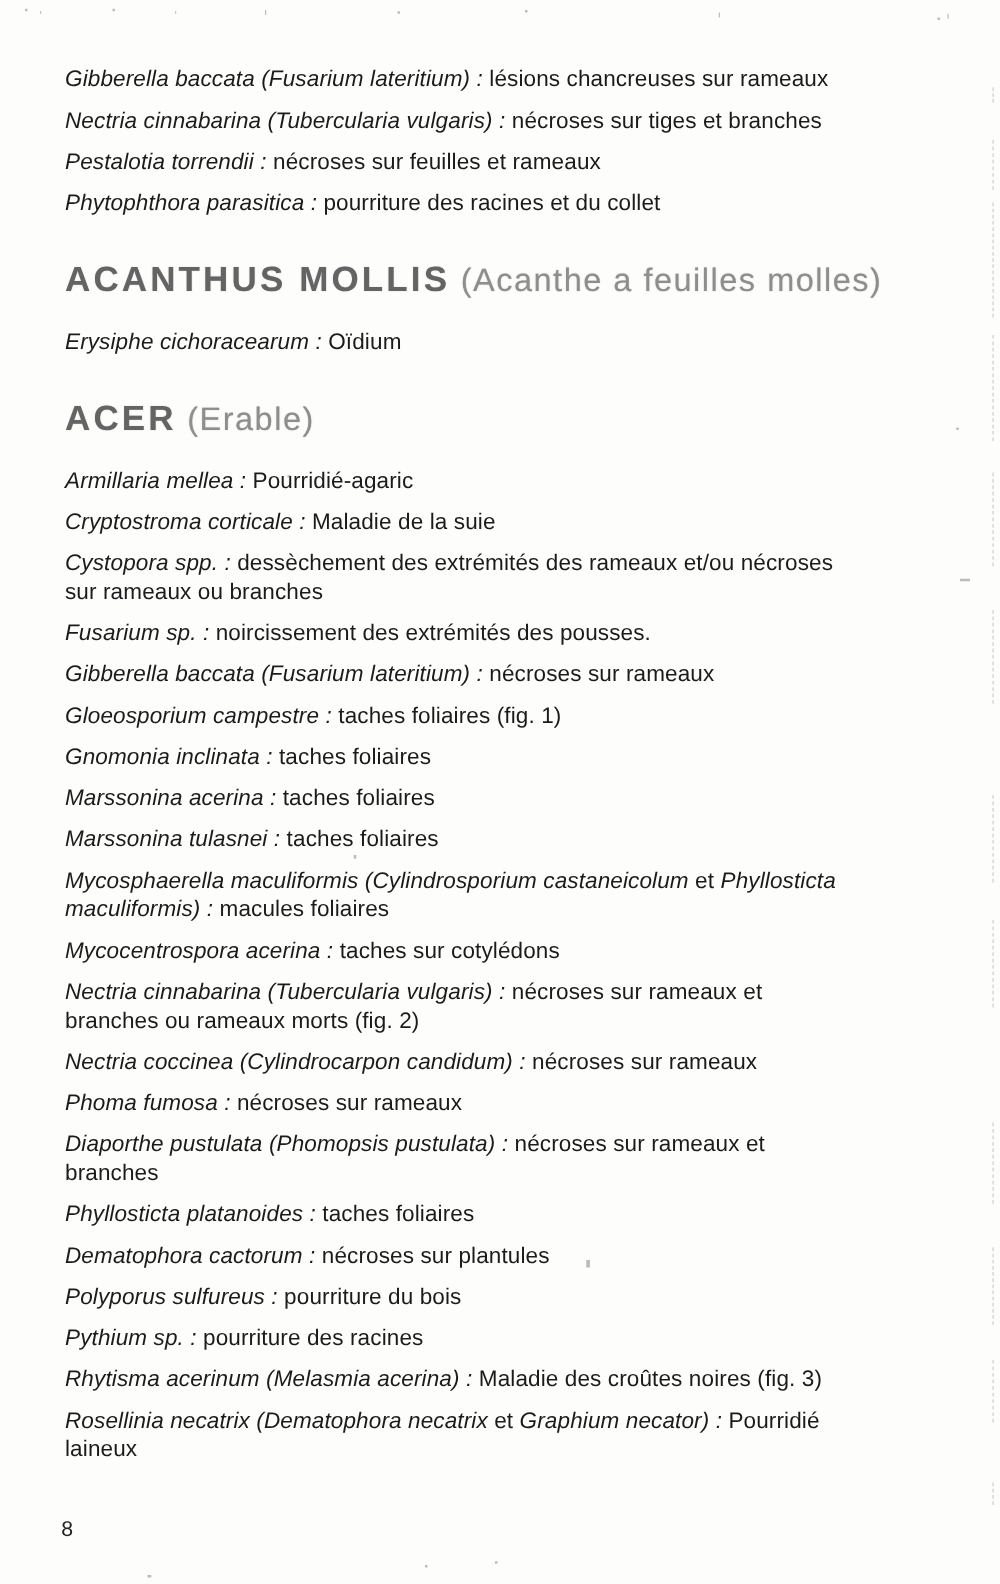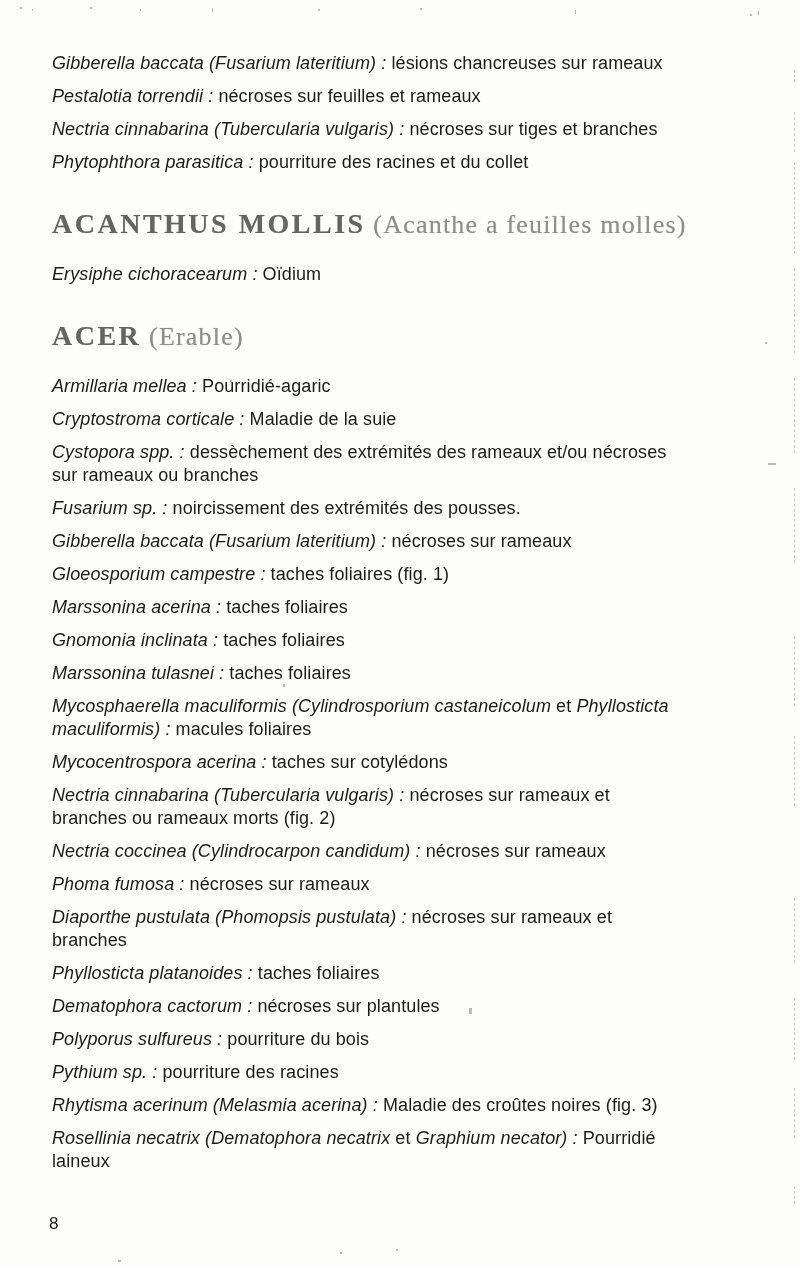--- a/index.html
+++ b/index.html
@@ -24,21 +24,21 @@
     font-size:18px;
     line-height:23px;
     color:#1b1b1b;
     letter-spacing:0.1px;
   }
   .entry em {
     font-style:italic;
   }
   .section-heading {
     margin:34px 0 22px 0;
-    font-family:Liberation Serif, serif;
+    font-family:Liberation Sans, sans-serif;
     font-weight:bold;
     font-size:28px;
     line-height:32px;
     color:#646464;
     letter-spacing:2.5px;
     text-shadow:0 0 1px rgba(120,120,120,0.45);
   }
   .section-heading .common {
     font-weight:normal;
     font-size:26px;
@@ -56,34 +56,34 @@
   .vdash { position:absolute; width:0; border-left:1px dashed #9a9a9a; opacity:.45; left:794px; }
   .hmark { position:absolute; background:#7c7c7c; opacity:.5; }
 </style>
 </head>
 <body>
 
 <div class="page">
 
   <div class="content" id="content">
       <p class="entry"><em>Gibberella baccata (Fusarium lateritium) :</em><span> lésions chancreuses sur rameaux</span></p>
+      <p class="entry"><em>Nectria cinnabarina (Tubercularia vulgaris) :</em><span> nécroses sur tiges et branches</span></p>
       <p class="entry"><em>Pestalotia torrendii :</em><span> nécroses sur feuilles et rameaux</span></p>
-      <p class="entry"><em>Nectria cinnabarina (Tubercularia vulgaris) :</em><span> nécroses sur tiges et branches</span></p>
       <p class="entry"><em>Phytophthora parasitica :</em><span> pourriture des racines et du collet</span></p>
       <h2 class="section-heading"><span>ACANTHUS MOLLIS</span><span class="common"> (Acanthe a feuilles molles)</span></h2>
       <p class="entry"><em>Erysiphe cichoracearum :</em><span> Oïdium</span></p>
       <h2 class="section-heading"><span>ACER</span><span class="common"> (Erable)</span></h2>
       <p class="entry"><em>Armillaria mellea :</em><span> Pourridié-agaric</span></p>
       <p class="entry"><em>Cryptostroma corticale :</em><span> Maladie de la suie</span></p>
       <p class="entry"><em>Cystopora spp. :</em><span> dessèchement des extrémités des rameaux et/ou nécroses</span><br><span>sur rameaux ou branches</span></p>
       <p class="entry"><em>Fusarium sp. :</em><span> noircissement des extrémités des pousses.</span></p>
       <p class="entry"><em>Gibberella baccata (Fusarium lateritium) :</em><span> nécroses sur rameaux</span></p>
       <p class="entry"><em>Gloeosporium campestre :</em><span> taches foliaires (fig. 1)</span></p>
+      <p class="entry"><em>Gnomonia inclinata :</em><span> taches foliaires</span></p>
       <p class="entry"><em>Marssonina acerina :</em><span> taches foliaires</span></p>
-      <p class="entry"><em>Gnomonia inclinata :</em><span> taches foliaires</span></p>
       <p class="entry"><em>Marssonina tulasnei :</em><span> taches foliaires</span></p>
       <p class="entry"><em>Mycosphaerella maculiformis (Cylindrosporium castaneicolum</em><span> et </span><em>Phyllosticta</em><br><em>maculiformis) :</em><span> macules foliaires</span></p>
       <p class="entry"><em>Mycocentrospora acerina :</em><span> taches sur cotylédons</span></p>
       <p class="entry"><em>Nectria cinnabarina (Tubercularia vulgaris) :</em><span> nécroses sur rameaux et</span><br><span>branches ou rameaux morts (fig. 2)</span></p>
       <p class="entry"><em>Nectria coccinea (Cylindrocarpon candidum) :</em><span> nécroses sur rameaux</span></p>
       <p class="entry"><em>Phoma fumosa :</em><span> nécroses sur rameaux</span></p>
       <p class="entry"><em>Diaporthe pustulata (Phomopsis pustulata) :</em><span> nécroses sur rameaux et</span><br><span>branches</span></p>
       <p class="entry"><em>Phyllosticta platanoides :</em><span> taches foliaires</span></p>
       <p class="entry"><em>Dematophora cactorum :</em><span> nécroses sur plantules</span></p>
       <p class="entry"><em>Polyporus sulfureus :</em><span> pourriture du bois</span></p>

